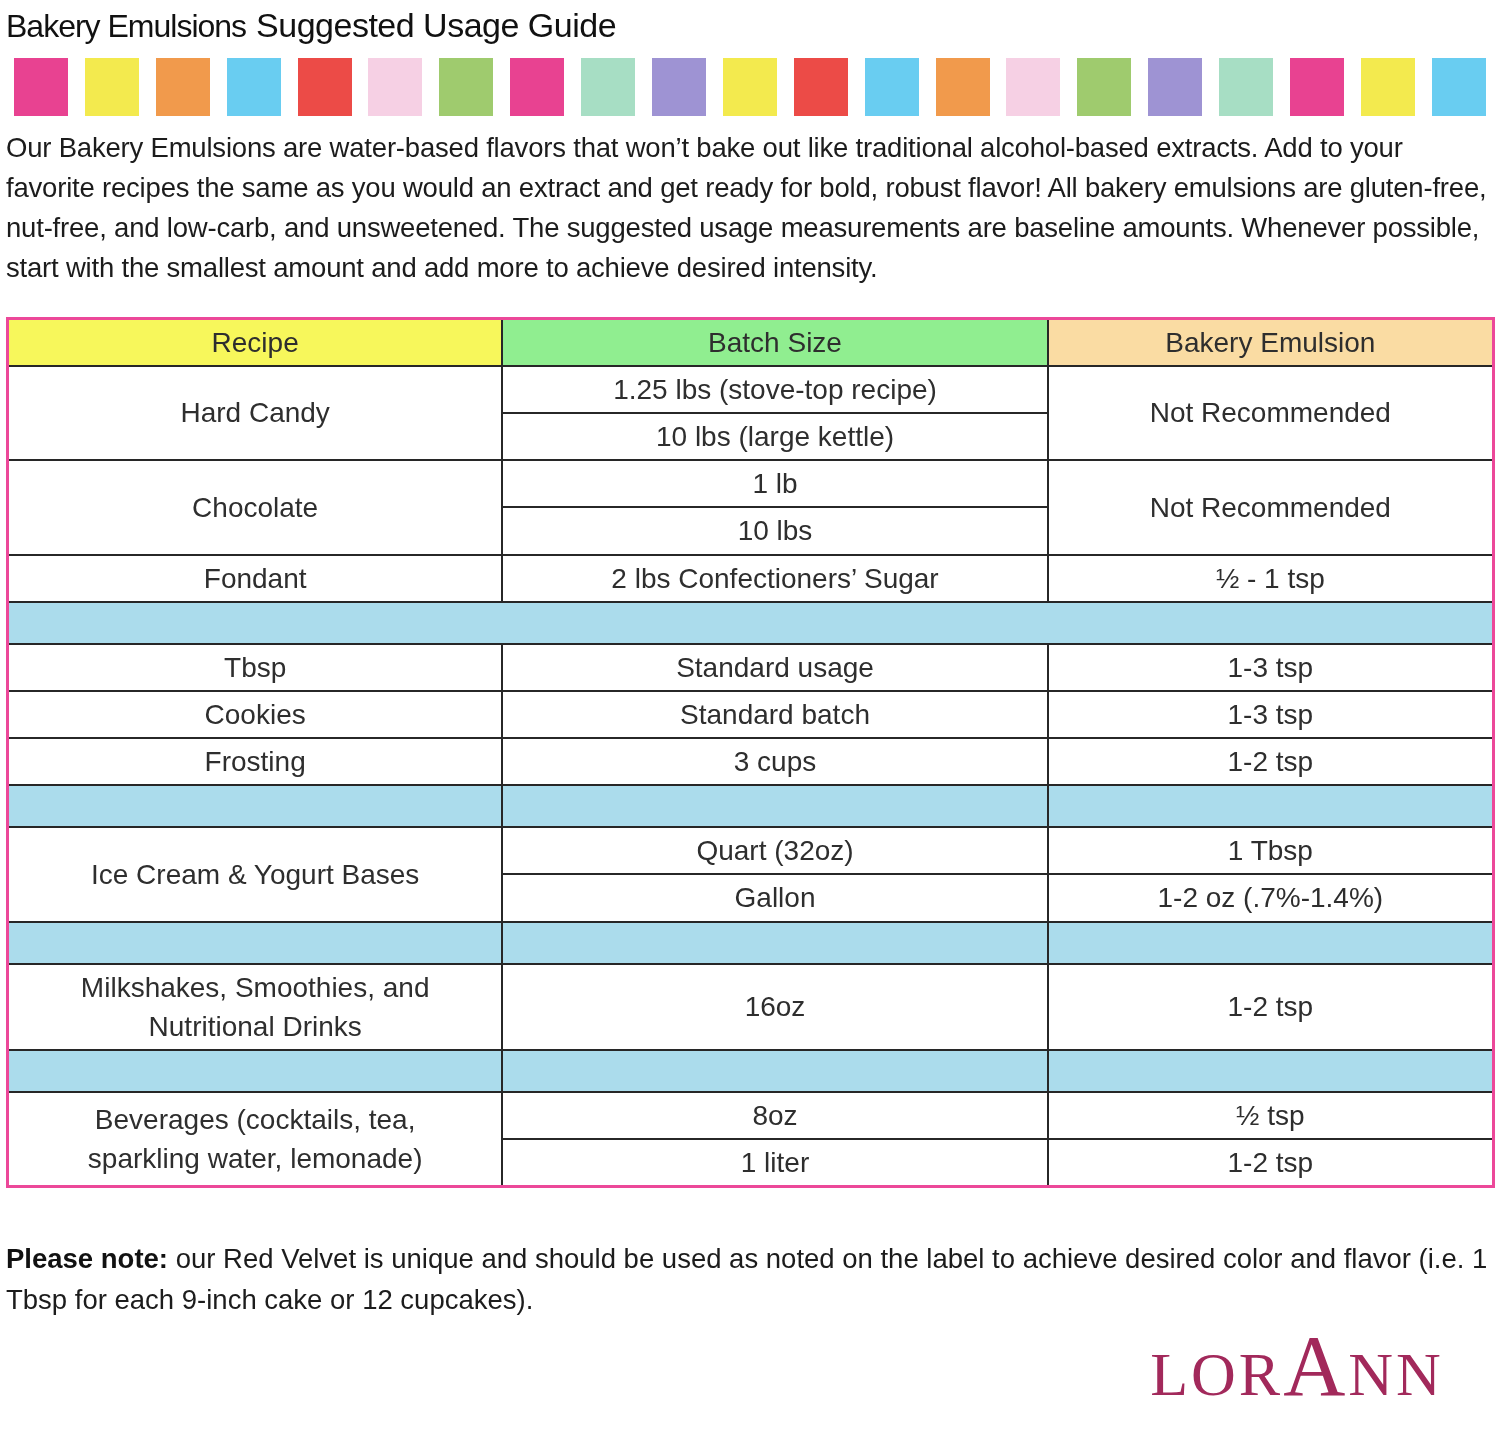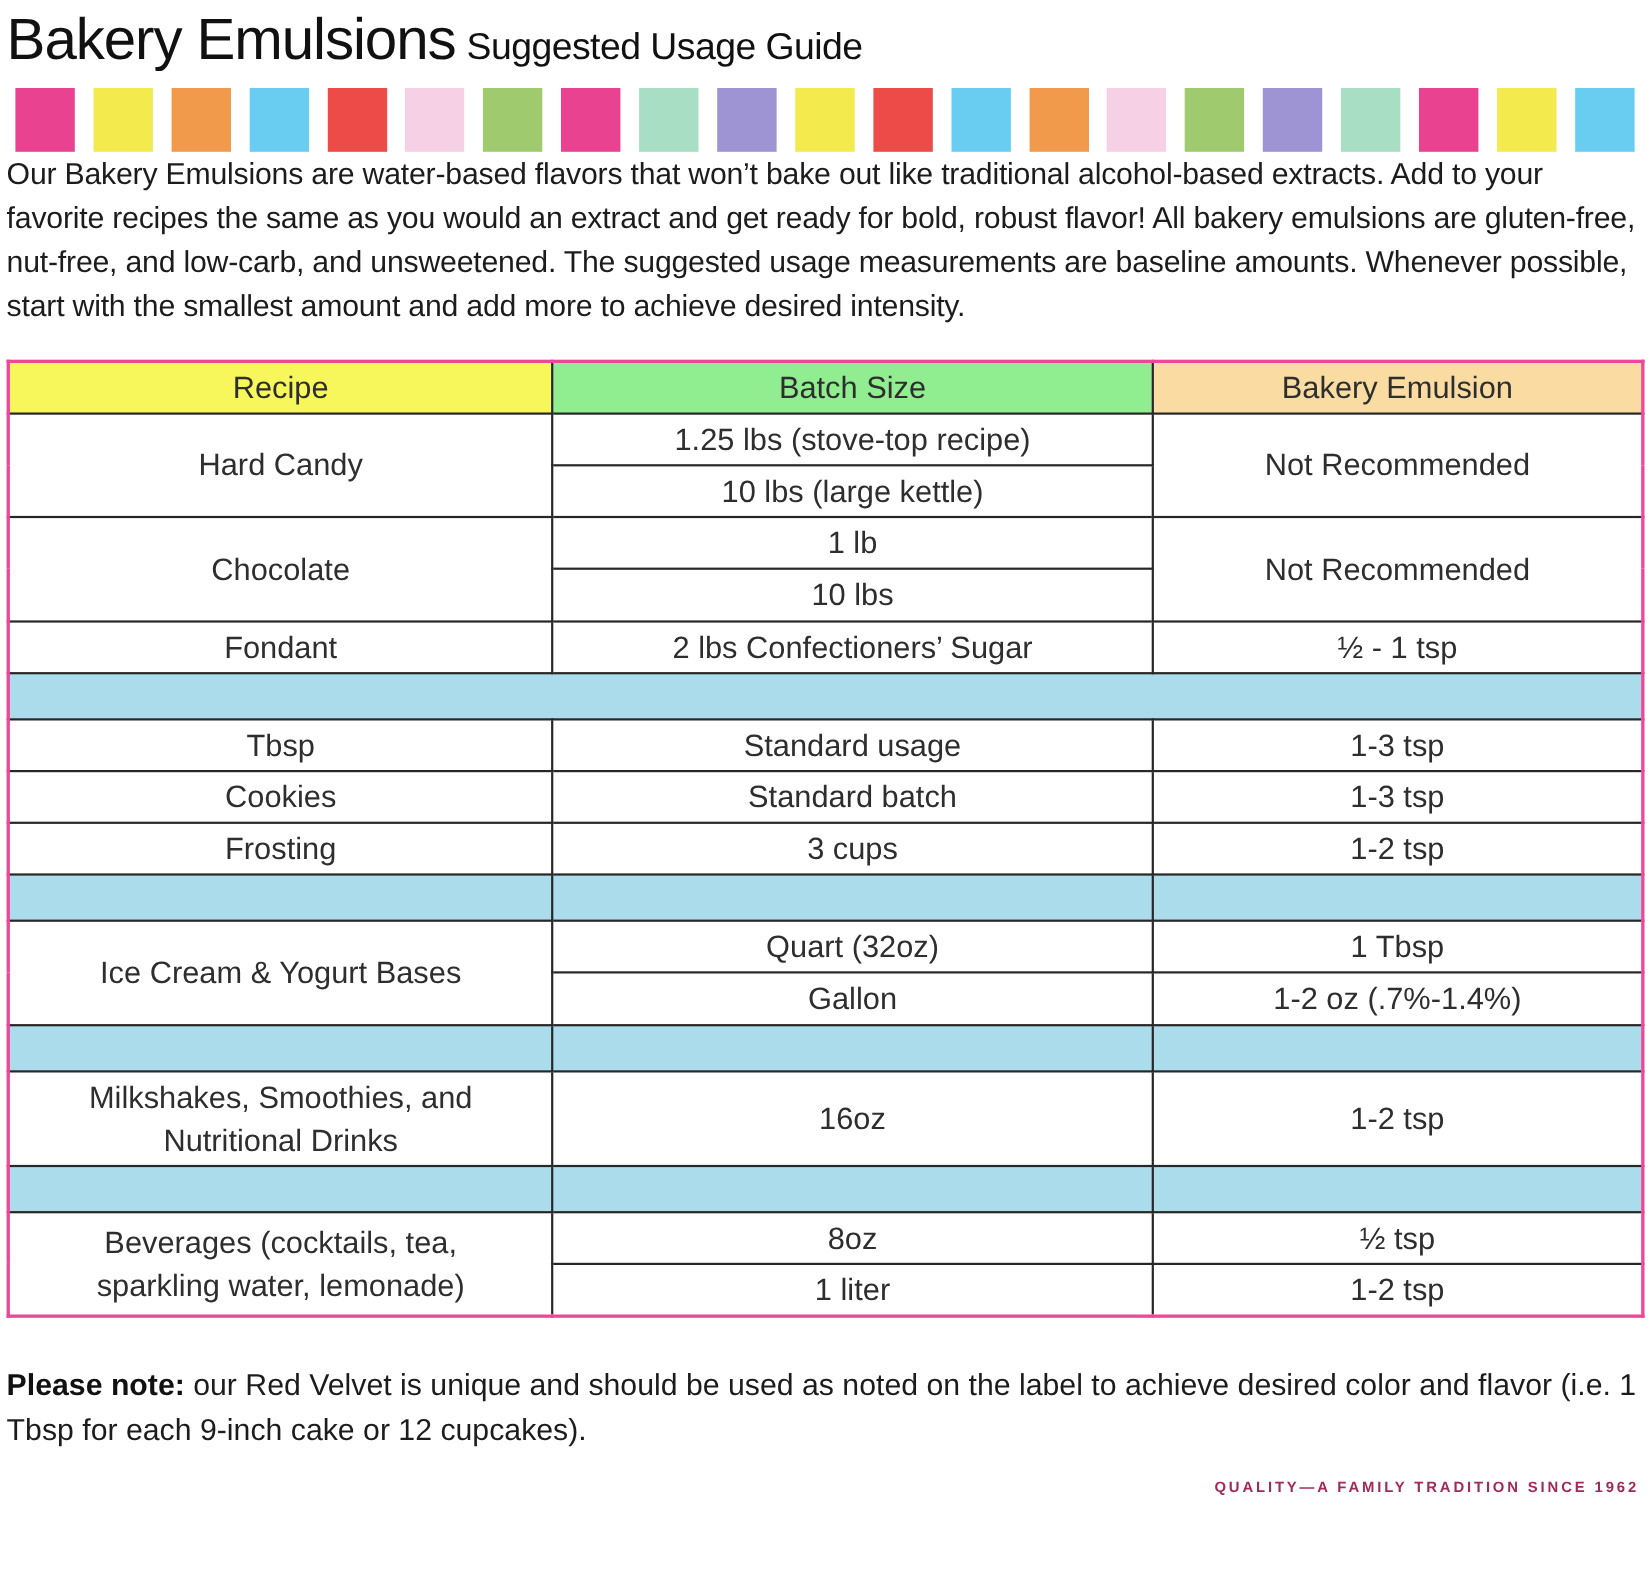--- a/index.html
+++ b/index.html
@@ -7,32 +7,33 @@
     width: 1500px; height: 1430px;
     background: #ffffff;
     font-family: "Liberation Sans", sans-serif;
     color: #1f1f1f;
     overflow: hidden;
   }
   .page { padding: 4px 6px; position: relative; height: 100%; }
 
   
   .title-line { white-space: nowrap; margin-top: 2px; }
-  .title-main { font-size: 53px; font-weight: 500; letter-spacing: -1px; color: #111; }
+  .title-main { font-size: 32px; font-weight: 500; letter-spacing: -1px; color: #111; }
   .title-sub  { font-size: 34px; font-weight: 500; letter-spacing: -0.5px; color: #111; margin-left: 10px; }
 
   
   .color-strip {
     display: flex; justify-content: space-between;
     margin: 13px 8px 0 8px;
   }
   .color-strip .swatch { width: 54px; height: 58px; }
 
   
   .intro {
+    margin-top: 12px;
     font-size: 27.5px;
     line-height: 1.46;
     color: #1c1c1c;
     letter-spacing: -0.2px;
   }
 
   
   table.usage {
     margin-top: 28px;
     width: 1489px;
@@ -232,16 +233,17 @@
       <tr>
         <td class="cell">1 liter</td>
         <td class="cell">1-2 tsp</td>
       </tr>
     </tbody>
   </table>
 
   <p class="note"><b>Please note:</b><span> our Red Velvet is unique and should be used as noted on the label to achieve desired color and flavor (i.e. 1 Tbsp for each 9-inch cake or 12 cupcakes).</span></p>
 
   <div class="logo-block" style="color: rgb(162, 41, 91);">
+    <div class="logo-word"><span>LOR</span><span class="big-a">A</span><span>NN</span></div>
     <div class="logo-tagline">QUALITY—A FAMILY TRADITION SINCE 1962</div>
   </div>
 
 </div>
 
 </body></html>

